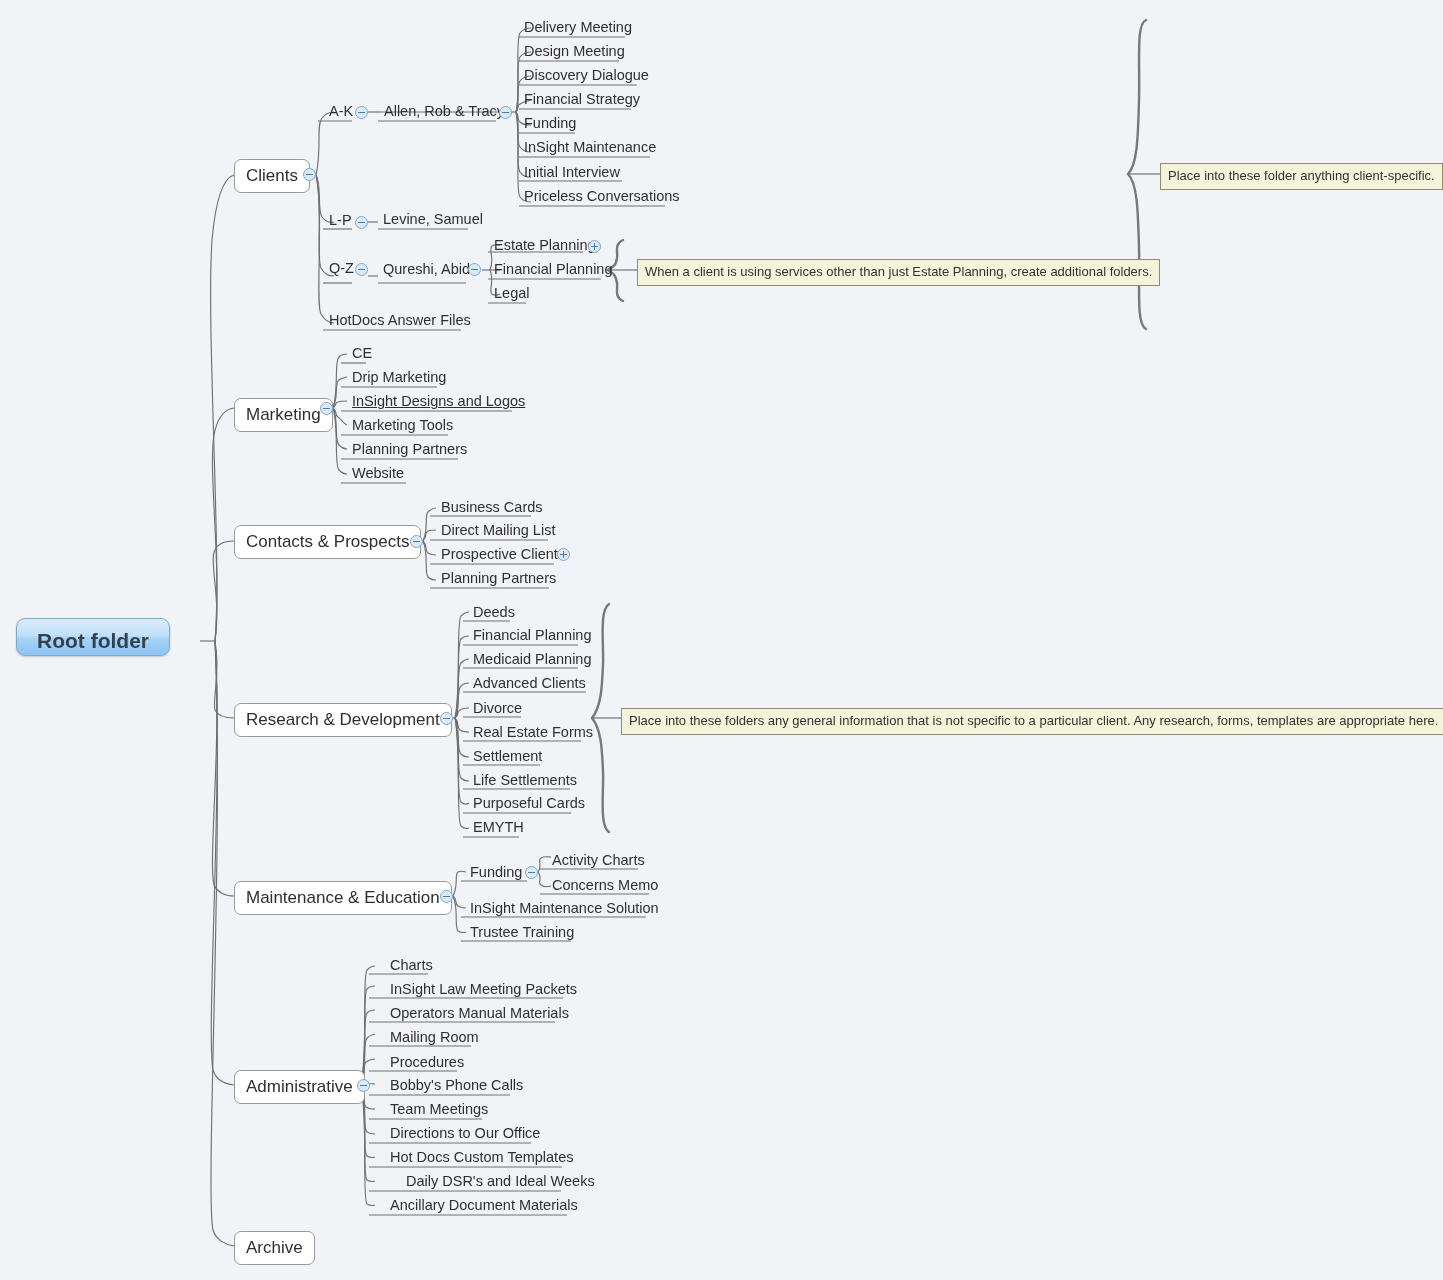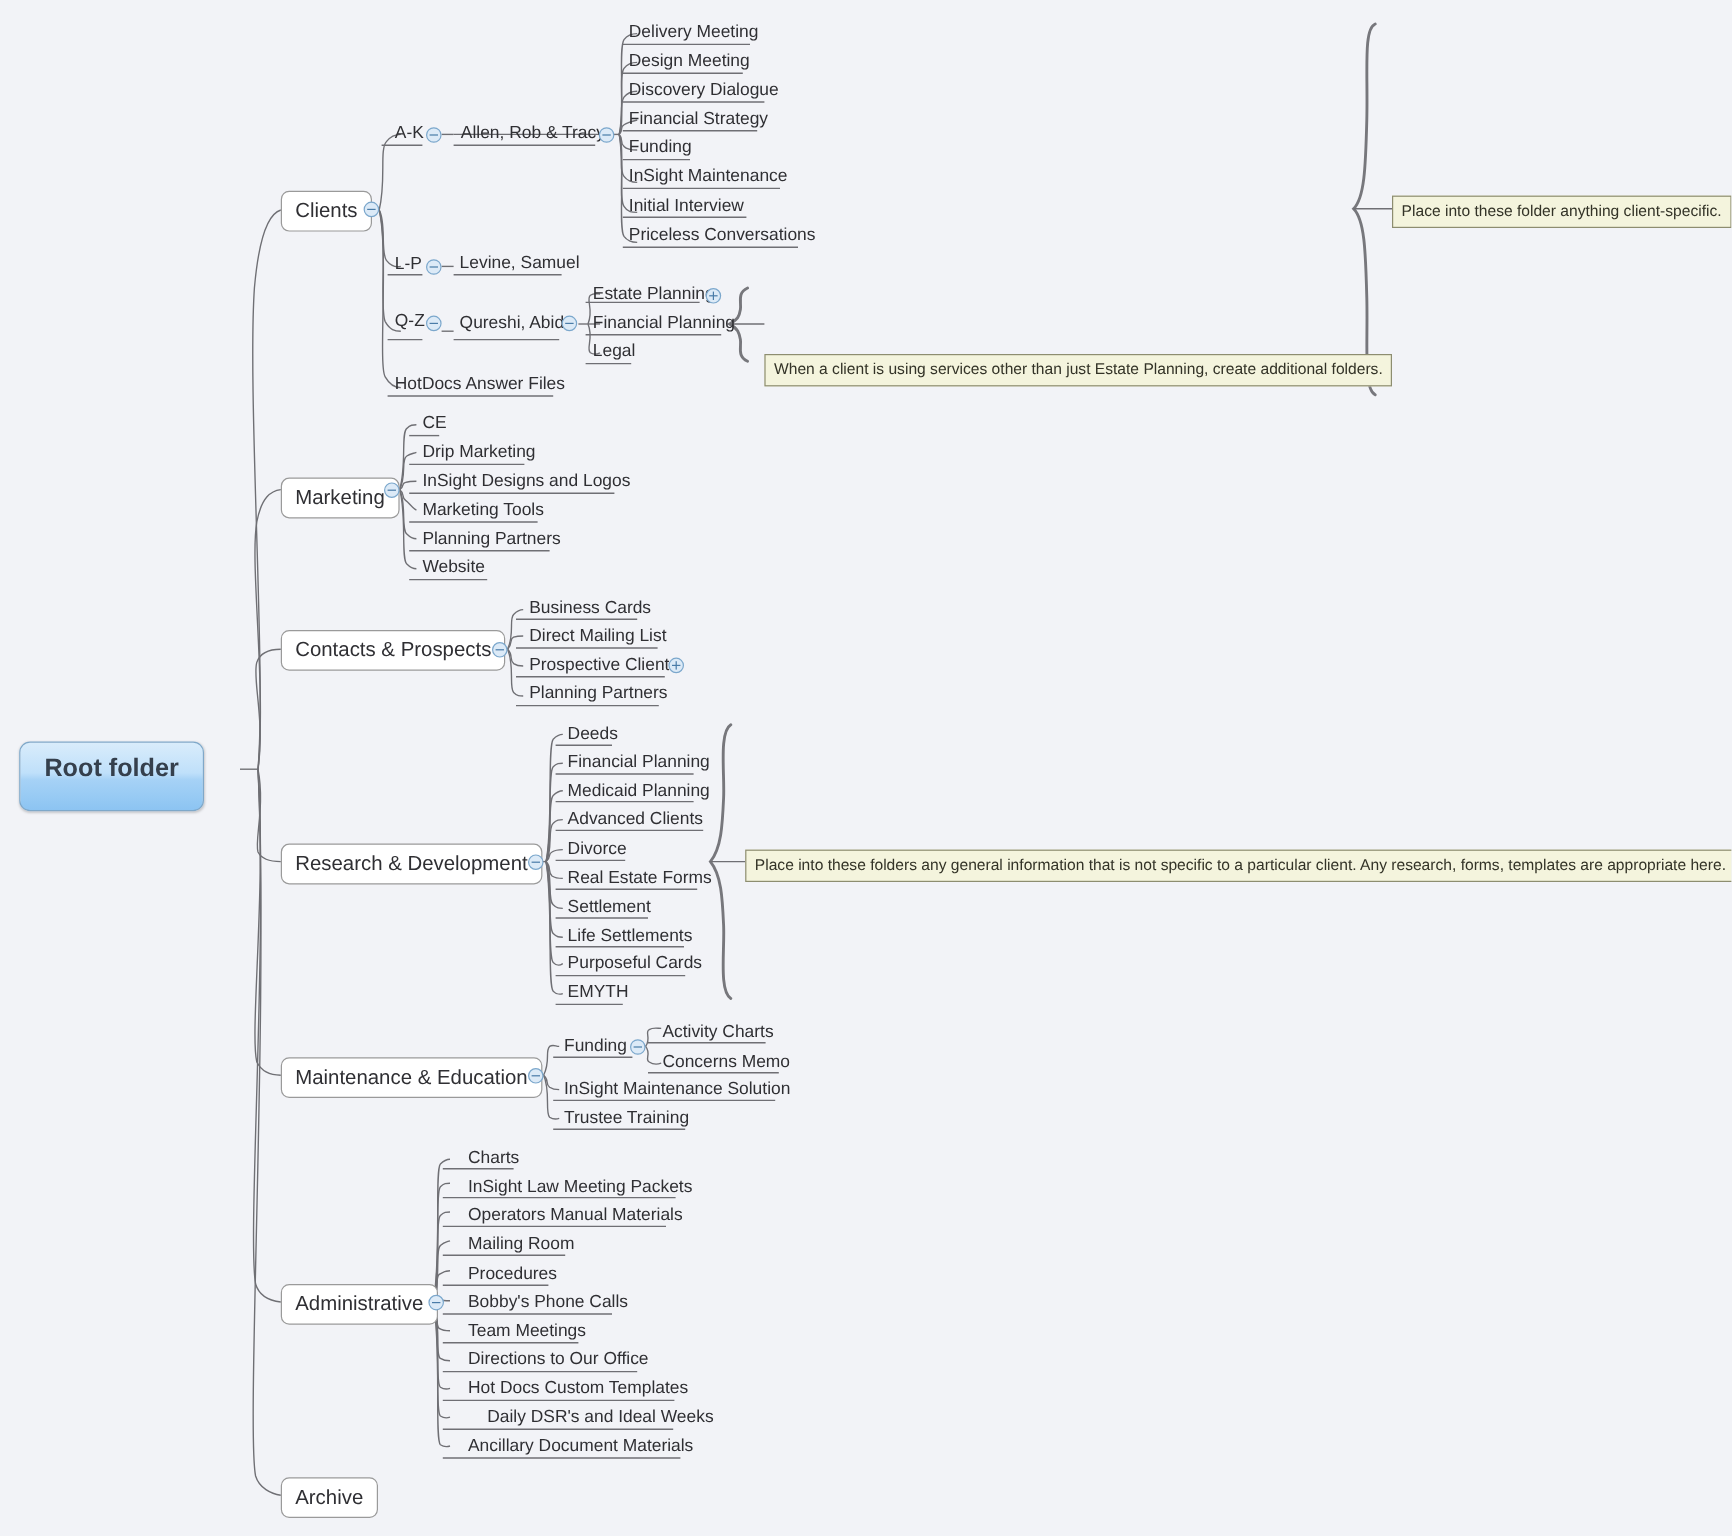--- a/index.html
+++ b/index.html
@@ -24,21 +24,21 @@
   
   .node {
     position: absolute;
     white-space: nowrap;
     color: #2f2f33;
     line-height: 1;
   }
   
   .root-node {
     box-sizing: border-box;
-    padding: 11px 20px 24px 20px;
+    padding: 11px 20px 4px 20px;
     font-size: 21px;
     font-weight: bold;
     color: #35404d;
     border: 1px solid #7fa8c9;
     border-radius: 9px;
     background: linear-gradient(to bottom, #d9ecfb 0%, #bfe0fa 45%, #a6d2f6 55%, #8cc4f2 100%);
     box-shadow: 0 1px 2px rgba(0,0,0,0.18);
   }
   
   .branch-node {
@@ -321,21 +321,21 @@
 
   <div class="node leaf-node" style="left:491px; top:238px;">Estate Planning</div>
   <div class="toggle plus" style="left:588px; top:240px;"></div>
   <div class="node leaf-node" style="left:491px; top:262px;">Financial Planning</div>
   <div class="node leaf-node" style="left:491px; top:286px;">Legal</div>
 
   <div class="node leaf-node" style="left:326px; top:313px;">HotDocs Answer Files</div>
 
   <div class="node leaf-node" style="left:349px; top:346px;">CE</div>
   <div class="node leaf-node" style="left:349px; top:370px;">Drip Marketing</div>
-  <div class="node leaf-node" style="left:349px; top:394px;">InSight Designs and Logos</div>
+  <div class="node leaf-node" style="left:349px; top:394px;text-decoration:underline;">InSight Designs and Logos</div>
   <div class="node leaf-node" style="left:349px; top:418px;">Marketing Tools</div>
   <div class="node leaf-node" style="left:349px; top:442px;">Planning Partners</div>
   <div class="node leaf-node" style="left:349px; top:466px;">Website</div>
 
   <div class="node leaf-node" style="left:438px; top:500px;">Business Cards</div>
   <div class="node leaf-node" style="left:438px; top:523px;">Direct Mailing List</div>
   <div class="node leaf-node" style="left:438px; top:547px;">Prospective Clients</div>
   <div class="toggle plus" style="left:557px; top:548px;"></div>
   <div class="node leaf-node" style="left:438px; top:571px;">Planning Partners</div>
 
@@ -364,16 +364,16 @@
   <div class="node leaf-node" style="left:387px; top:1030px;">Mailing Room</div>
   <div class="node leaf-node" style="left:387px; top:1055px;">Procedures</div>
   <div class="node leaf-node" style="left:387px; top:1078px;">Bobby's Phone Calls</div>
   <div class="node leaf-node" style="left:387px; top:1102px;">Team Meetings</div>
   <div class="node leaf-node" style="left:387px; top:1126px;">Directions to Our Office</div>
   <div class="node leaf-node" style="left:387px; top:1150px;">Hot Docs Custom Templates</div>
   <div class="node leaf-node" style="left:387px; top:1174px;margin-left:16px;">Daily DSR's and Ideal Weeks</div>
   <div class="node leaf-node" style="left:387px; top:1198px;">Ancillary Document Materials</div>
 
   <div class="note" style="left:1160px; top:163px;">Place into these folder anything client-specific.</div>
-  <div class="note" style="left:637px; top:259px;margin-top:36px;">When a client is using services other than just Estate Planning, create additional folders.</div>
+  <div class="note" style="left:637px; top:259px;">When a client is using services other than just Estate Planning, create additional folders.</div>
   <div class="note" style="left:621px; top:708px;">Place into these folders any general information that is not specific to a particular client. Any research, forms, templates are appropriate here.</div>
 
 </div>
 
 </body></html>

